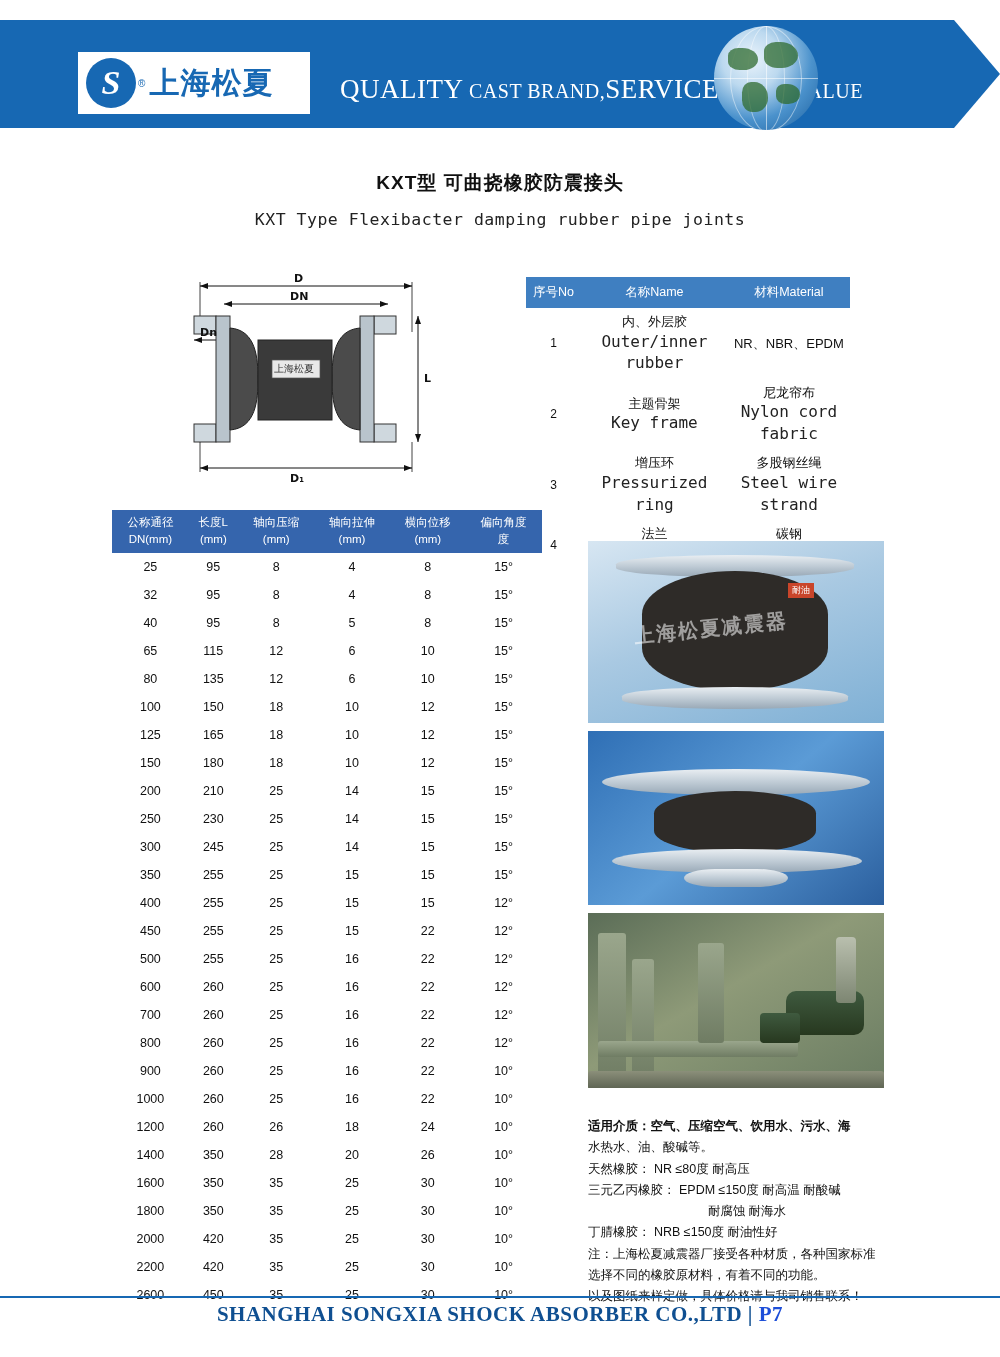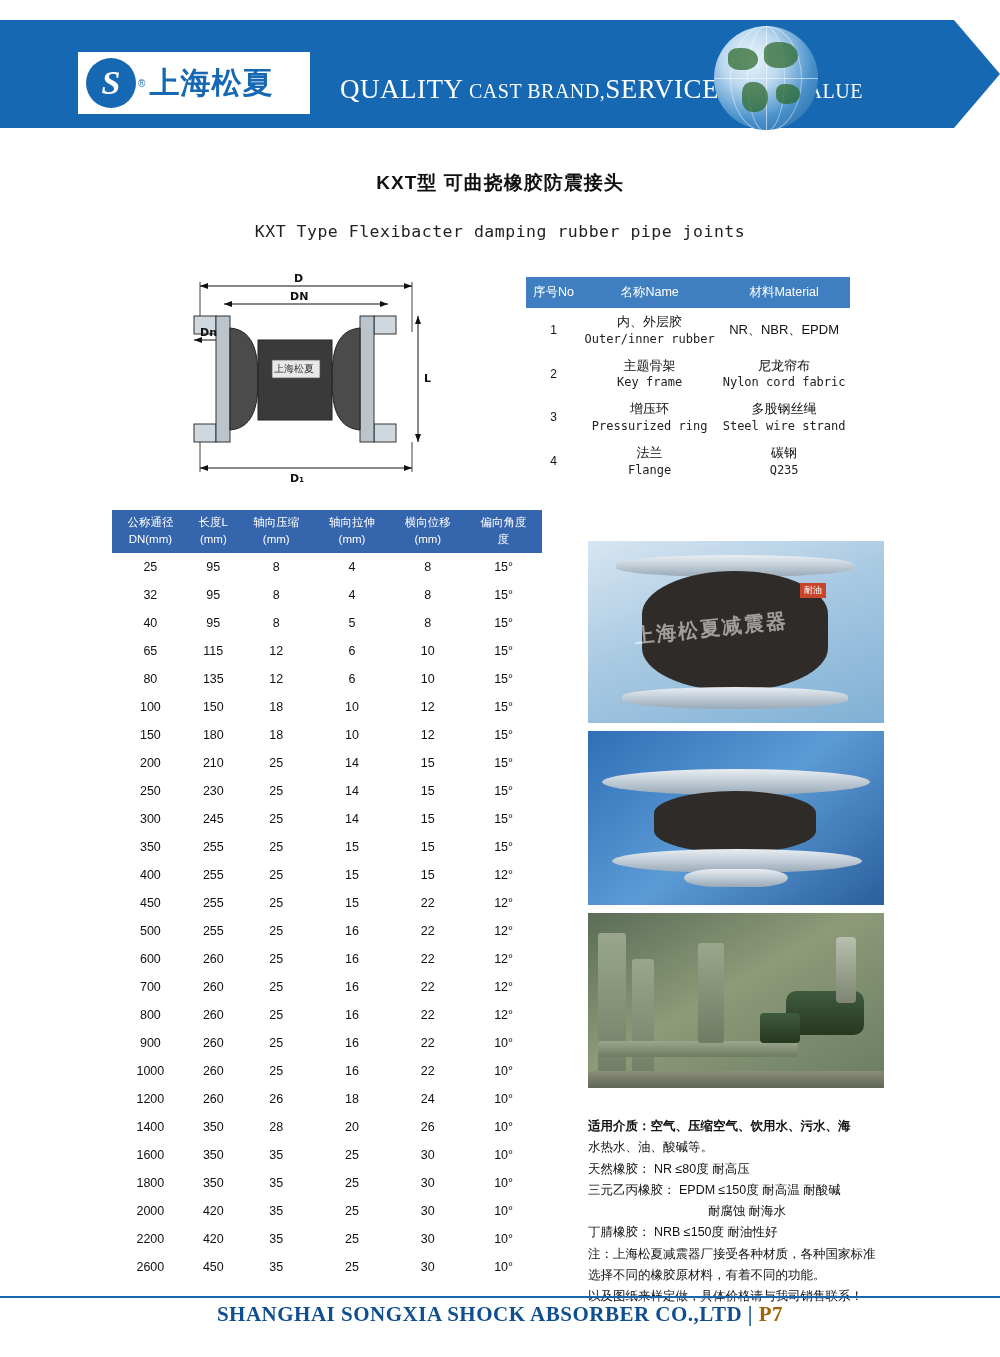--- a/index.html
+++ b/index.html
@@ -133,21 +133,21 @@
     font-weight: bold;
     color: #111;
     margin-top: 22px;
     letter-spacing: 1px;
   }
   .title-en {
     text-align: center;
     font-family: "DejaVu Sans Mono", monospace;
     font-size: 16.5px;
     color: #222;
-    margin-top: 26px;
+    margin-top: 14px;
     letter-spacing: 0.5px;
   }
 
   
   .diagram-wrap {
     position: absolute;
     left: 172px;
     top: 272px;
     width: 330px;
     height: 220px;
@@ -182,21 +182,21 @@
     text-align: center;
     vertical-align: middle;
     border: none;
     line-height: 1.35;
   }
   .mat-table td .cn {
     font-size: 13px;
     color: #111;
   }
   .mat-table td .en {
-    font-size: 12px;
+    font-size: 16px;
     color: #222;
     font-family: "DejaVu Sans Mono", monospace;
   }
   .mat-table td.idx {
     font-size: 12px;
     width: 50px;
   }
 
   
   .spec-table {
@@ -310,21 +310,21 @@
     left: 0; top: 1302px;
     width: 1000px;
     text-align: center;
     font-family: "Liberation Serif", serif;
     font-size: 21px;
     font-weight: bold;
     color: #0f4f91;
     letter-spacing: 0.5px;
   }
   .footer .page {
-    color: #a16207;
+    color: #1d4ed8;
   }
 </style>
 </head>
 <body>
 
 <div class="header">
   <div class="header-band"></div>
 
   <div class="logo-box">
     <div class="logo-mark">
@@ -511,20 +511,28 @@
       </tr>
       <tr>
         <td>100</td>
         <td>150</td>
         <td>18</td>
         <td>10</td>
         <td>12</td>
         <td>15°</td>
       </tr>
       <tr>
+        <td>125</td>
+        <td>165</td>
+        <td>18</td>
+        <td>10</td>
+        <td>12</td>
+        <td>15°</td>
+      </tr>
+      <tr>
         <td>150</td>
         <td>180</td>
         <td>18</td>
         <td>10</td>
         <td>12</td>
         <td>15°</td>
       </tr>
       <tr>
         <td>200</td>
         <td>210</td>
@@ -677,21 +685,21 @@
         <td>30</td>
         <td>10°</td>
       </tr>
     </tbody>
 </table>
 
 <div class="photo photo-1">
   <div class="ph-flange" style="left:28px; top:14px; width:238px; height:22px; border-radius:60%/50%;"></div>
   <div class="ph-body" style="left:54px; top:30px; width:186px; height:120px;"></div>
   <div class="ph-flange" style="left:34px; top:146px; width:226px; height:22px; border-radius:60%/50%;"></div>
-  <div class="ph-tag" style="left:212px; top:42px;">耐油</div>
+  <div class="ph-tag" style="left:200px; top:42px;">耐油</div>
   <div class="ph-watermark" style="left:46px; top:74px;">上海松夏减震器</div>
 </div>
 
 <div class="photo photo-2">
   <div class="ph-flange" style="left:14px; top:38px; width:268px; height:26px; border-radius:50%/50%;"></div>
   <div class="ph-body" style="left:66px; top:60px; width:162px; height:62px;"></div>
   <div class="ph-flange" style="left:24px; top:118px; width:250px; height:24px; border-radius:50%/50%;"></div>
   <div class="ph-flange" style="left:96px; top:138px; width:104px; height:18px; border-radius:30%/50%;"></div>
 </div>
 

